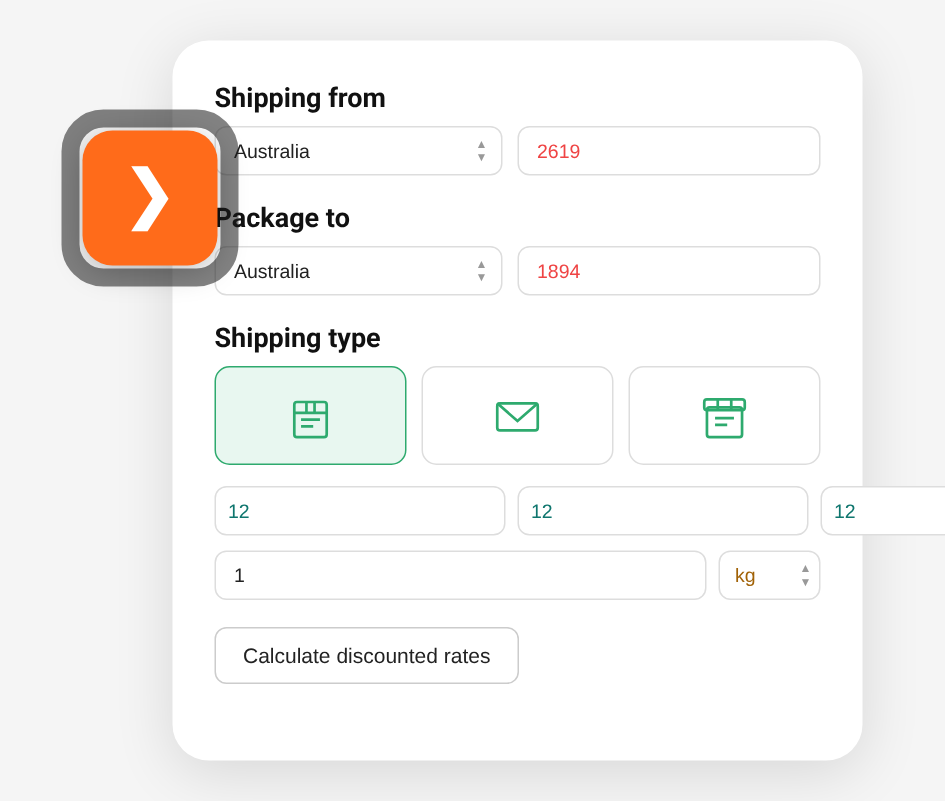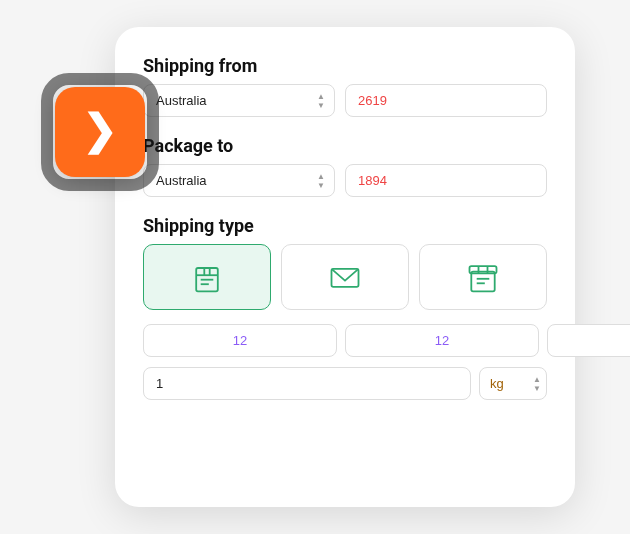--- a/index.html
+++ b/index.html
@@ -176,22 +176,21 @@
       align-items: center;
       margin-bottom: 10px;
     }
 
     .dim-input {
       flex: 1;
       border: 1.5px solid #ddd;
       border-radius: 8px;
       padding: 8px 8px;
       font-size: 13px;
-      color: #8b5cf6;
-      text-align: center;
+      color: #0f766e;
       outline: none;
     }
 
     .unit-select-wrapper {
       position: relative;
       flex: 0 0 68px;
     }
 
     .unit-select-wrapper select {
       width: 100%;
@@ -348,15 +347,16 @@
           <div class="select-arrows">
             <span>▲</span>
             <span>▼</span>
           </div>
         </div>
       </div>
 
     </div>
 
     
+    <button class="calc-btn">Calculate discounted rates</button>
 
   </div>
 </div>
 
 </body></html>

